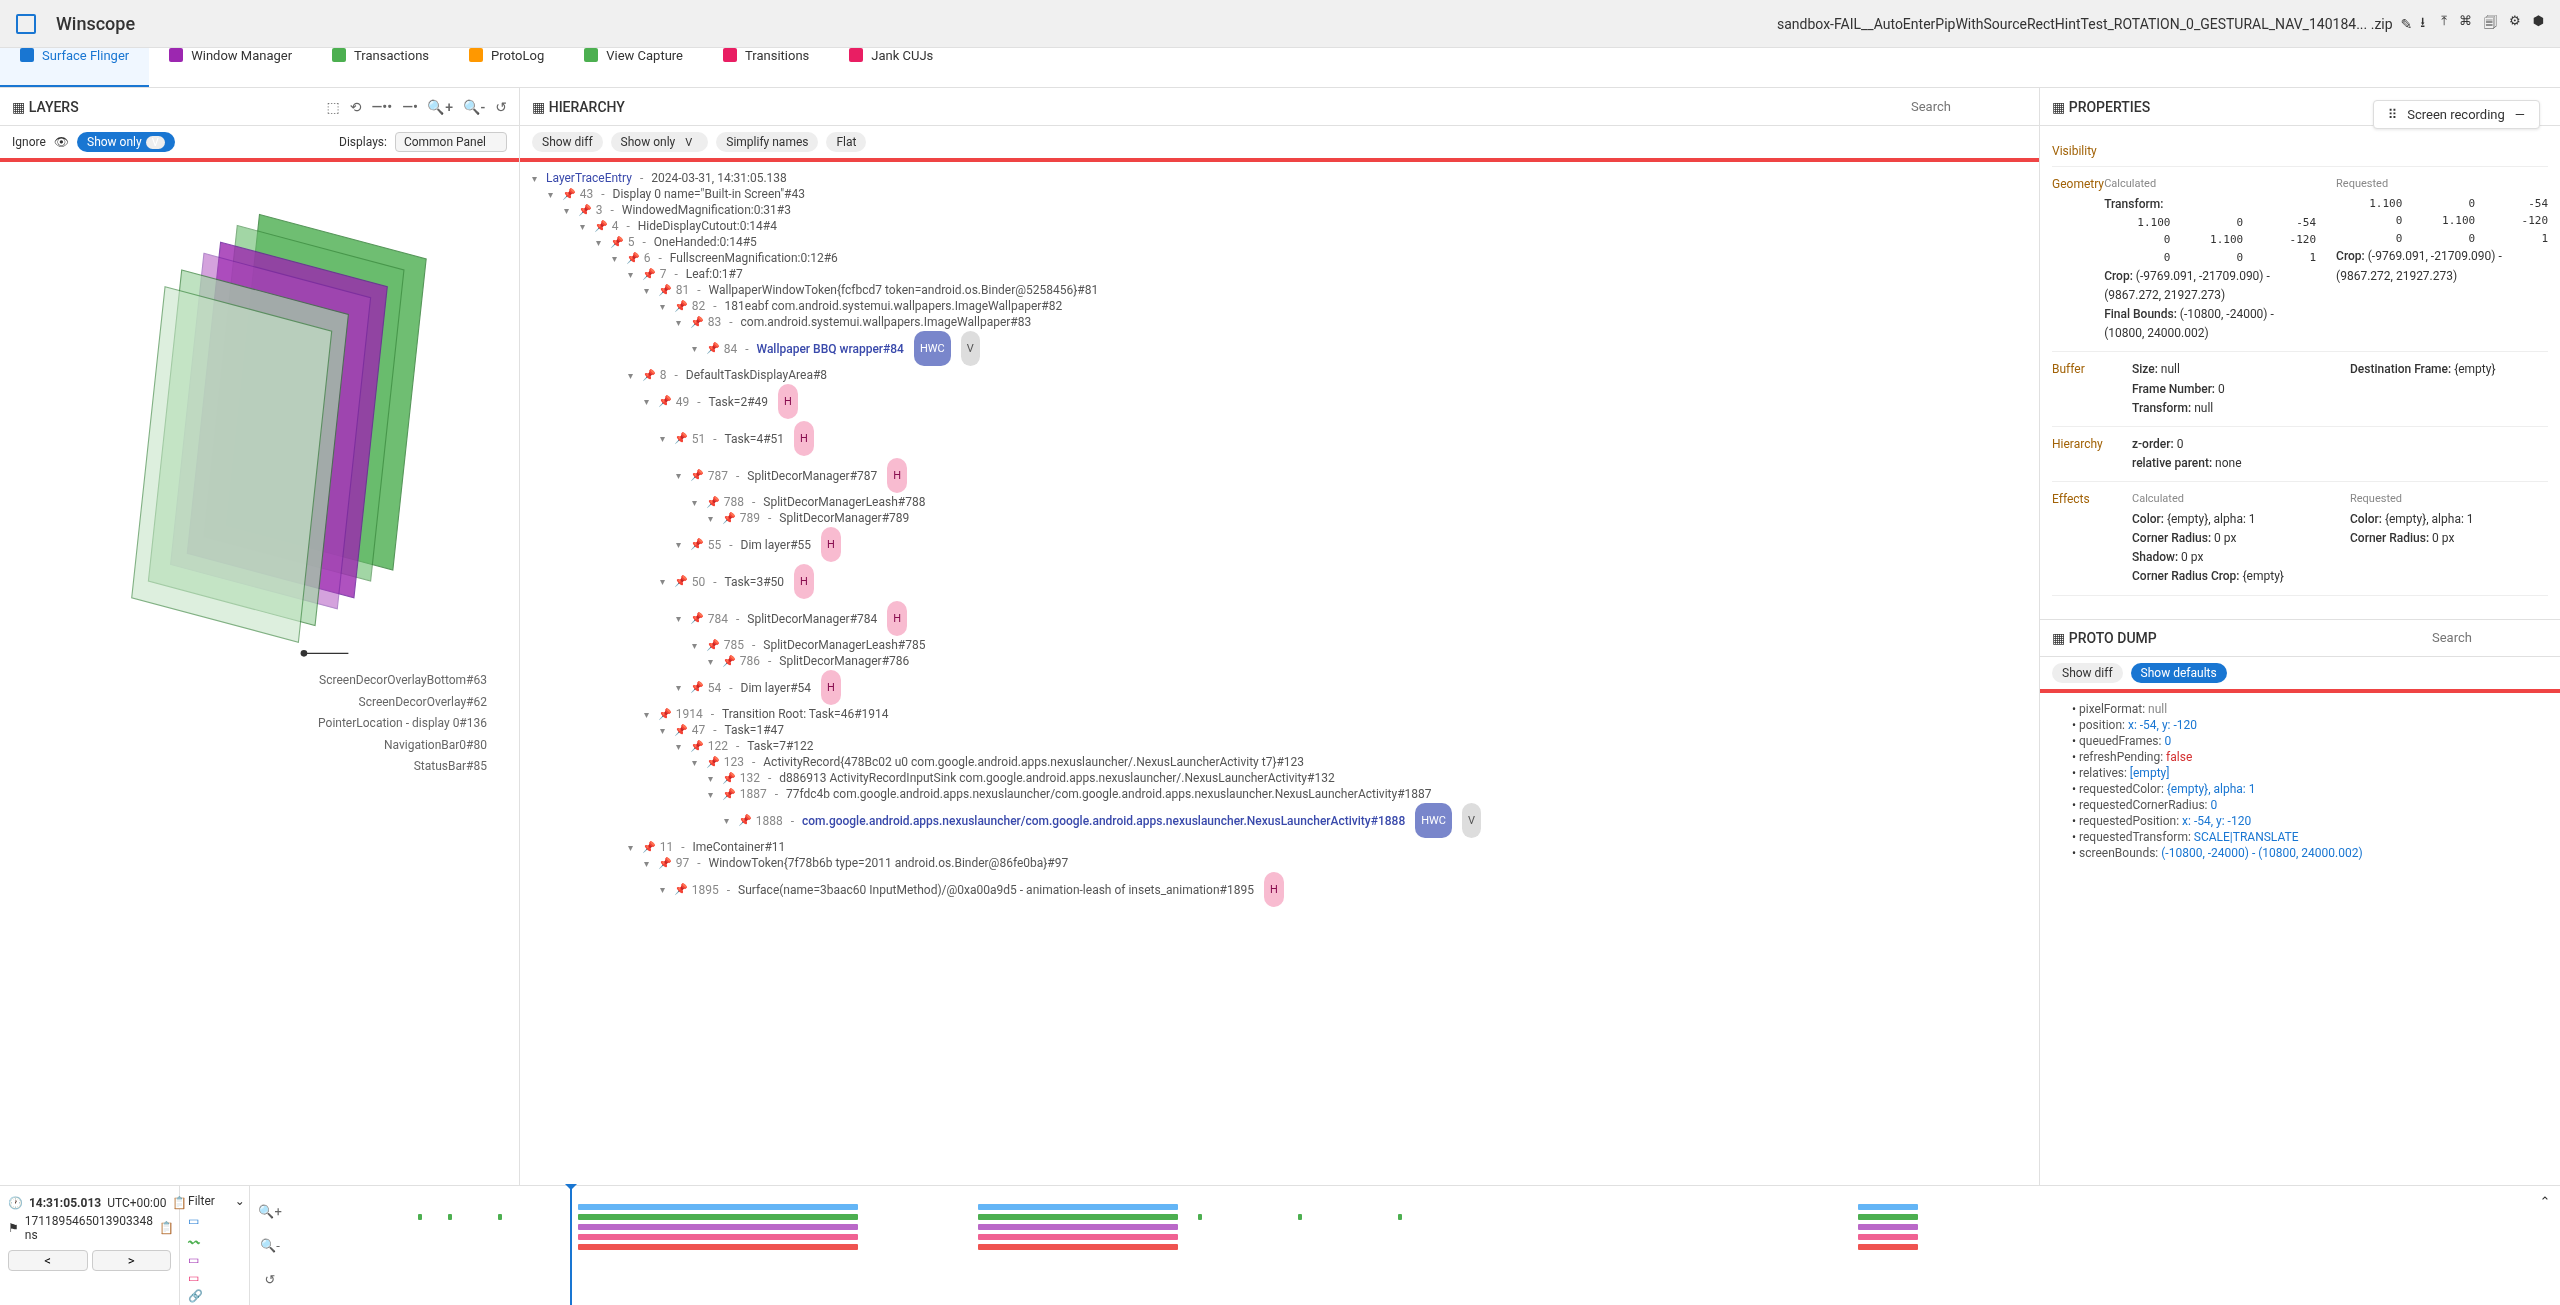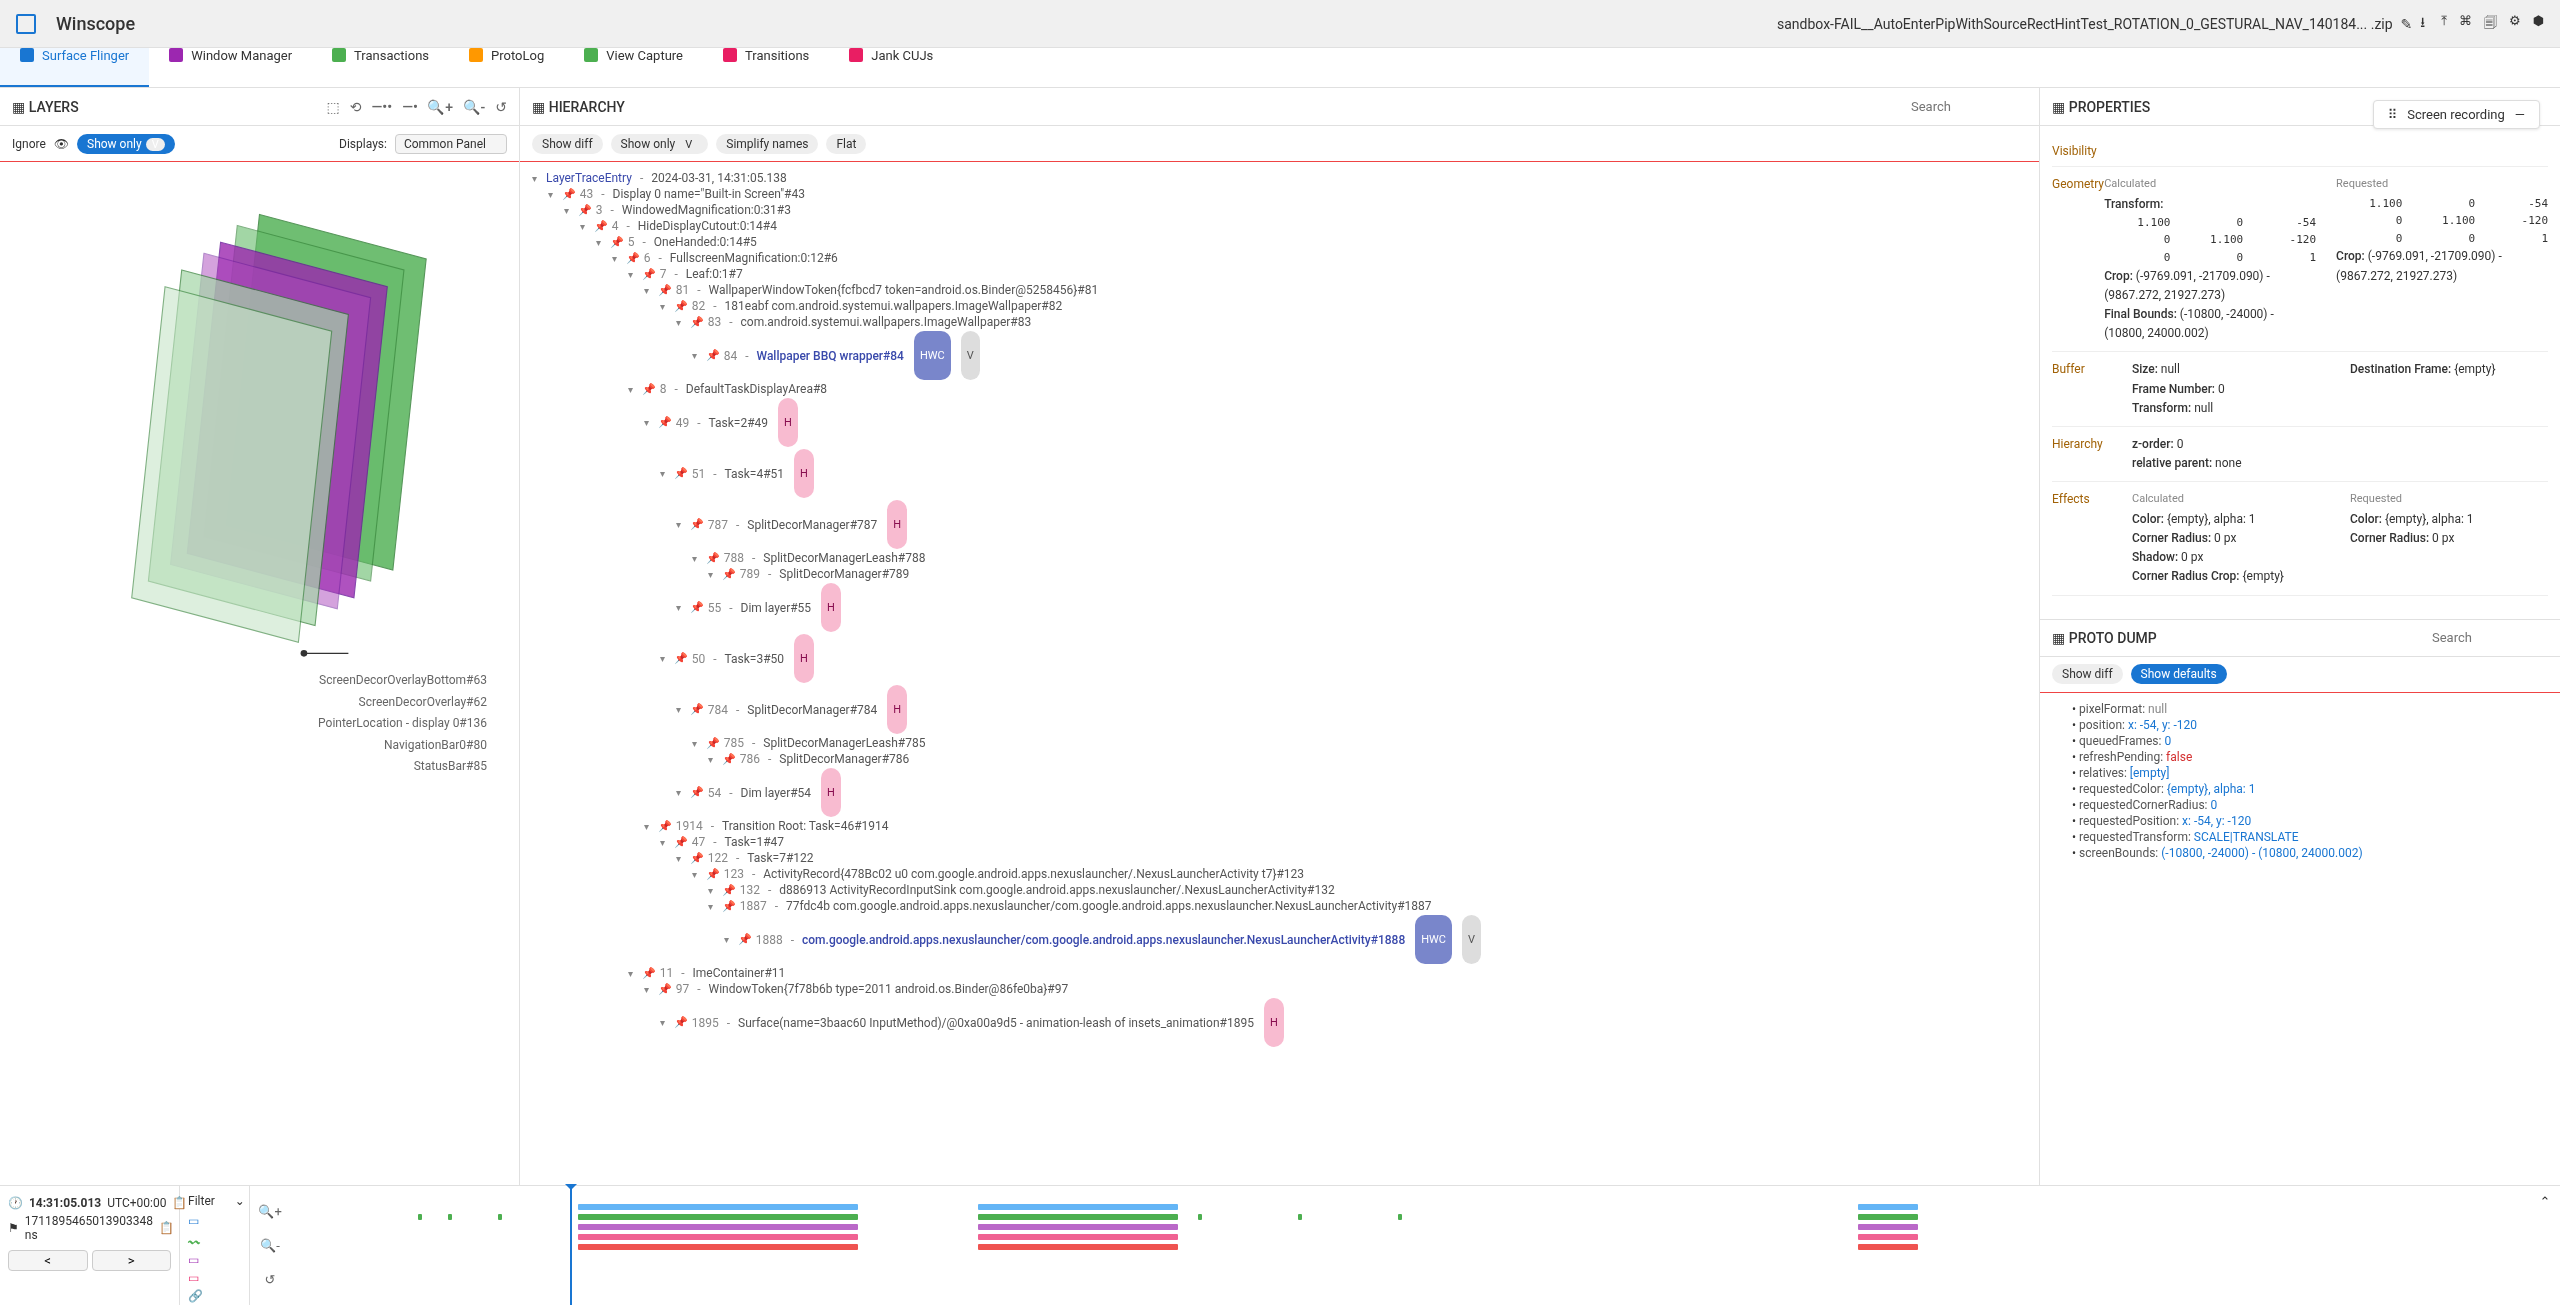--- a/index.html
+++ b/index.html
@@ -18,36 +18,36 @@
 .main{display:flex;height:calc(100% - 48px - 40px - 120px)}
 .panel{display:flex;flex-direction:column;border-right:1px solid #e0e0e0;background:#fff}
 .panel-layers{width:520px}
 .panel-hierarchy{flex:1}
 .panel-props{width:520px;border-right:none}
 .panel-header{display:flex;align-items:center;height:38px;padding:0 12px;border-bottom:1px solid #e0e0e0;font-weight:500;font-size:14px}
 .panel-header .spacer{flex:1}
 .panel-header input{border:none;outline:none;font-size:13px;padding:4px;width:120px}
 .hdr-ctrl{display:flex;gap:10px;align-items:center}
 .hdr-ctrl span{cursor:pointer;color:#666}
-.panel-toolbar{display:flex;align-items:center;gap:8px;height:36px;padding:0 12px;border-bottom:1px solid #ef4444;font-size:12px}
+.panel-toolbar{display:flex;align-items:center;gap:8px;height:36px;padding:0 12px;border-bottom:4px solid #ef4444;font-size:12px}
 .chip{background:#eee;border-radius:12px;padding:3px 10px;font-size:12px;cursor:pointer}
 .chip.blue{background:#1976d2;color:#fff}
 .badge{display:inline-block;background:#eee;border-radius:8px;padding:0 6px;font-size:11px;margin-left:4px}
 .panel-body{flex:1;overflow:auto;padding:8px 12px;font-size:12px}
 .layers-viz{position:relative;height:500px;display:flex;align-items:center;justify-content:center}
 .layers-viz svg{width:100%;height:100%}
 .layer-labels{font-size:12px;color:#666;text-align:right;line-height:1.8;padding-right:20px}
 .tree-row{display:flex;align-items:center;gap:4px;padding:1px 0;white-space:nowrap}
 .tree-arrow{width:10px;cursor:pointer;color:#888;font-size:10px}
 .tree-pin{color:#888;font-size:11px}
 .tree-id{color:#888}
 .tree-sep{color:#888;margin:0 4px}
 .tree-name{color:#555}
 .tree-row.hl .tree-name{color:#3949ab;font-weight:500}
-.tag{display:inline-block;border-radius:10px;padding:18px 6px;font-size:11px;margin-left:6px}
+.tag{display:inline-block;border-radius:10px;padding:11px 6px;font-size:11px;margin-left:6px}
 .tag-hwc{background:#7986cb;color:#fff}
 .tag-v{background:#ddd;color:#555}
 .tag-h{background:#f8bbd0;color:#880e4f}
 .indent{display:inline-block}
 .prop-section{display:flex;border-bottom:1px solid #eee;padding:8px 0}
 .prop-label{width:80px;color:#a16207;font-size:12px;padding-top:2px}
 .prop-body{flex:1;font-size:12px;line-height:1.6}
 .prop-body b{font-weight:500}
 .prop-cols{display:flex;gap:20px}
 .prop-col{flex:1}

